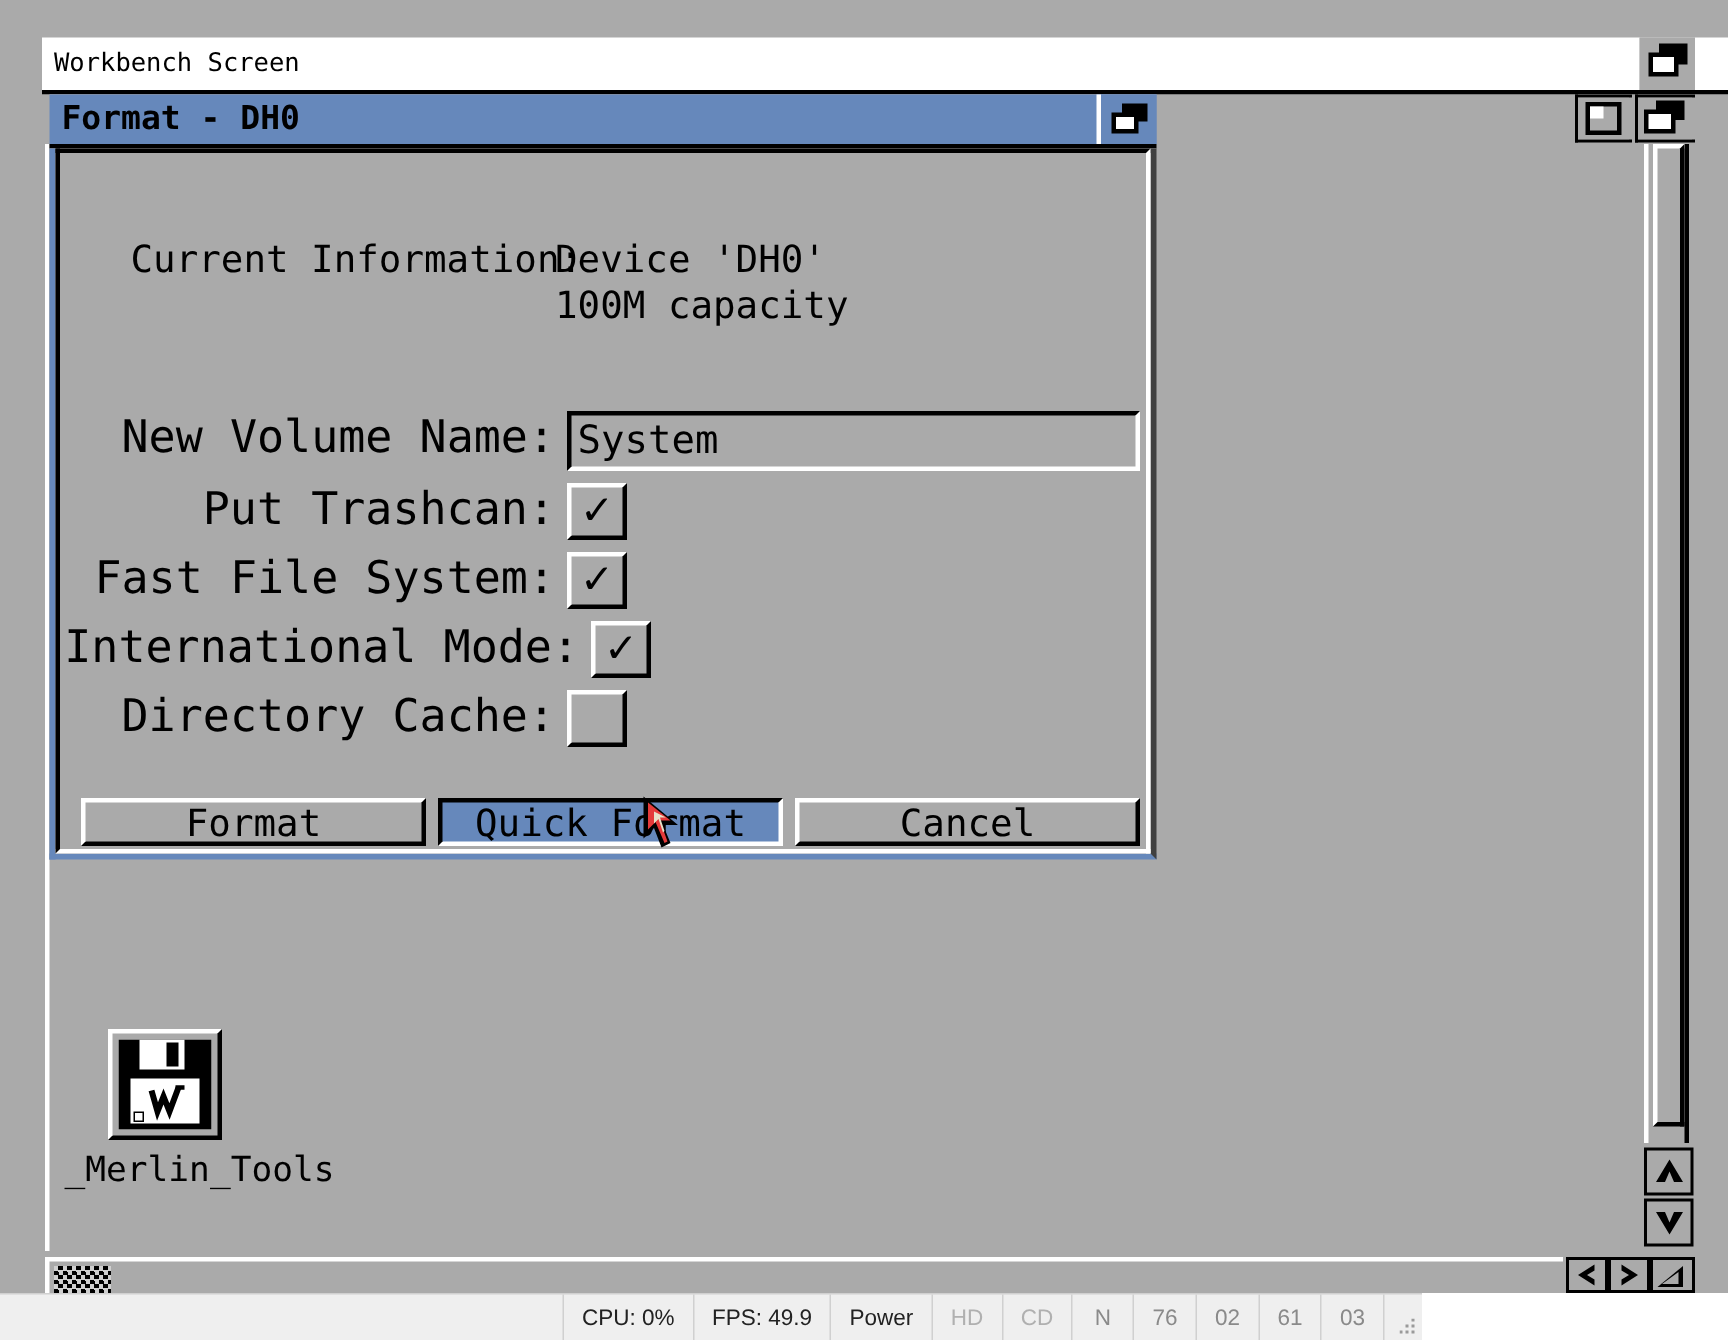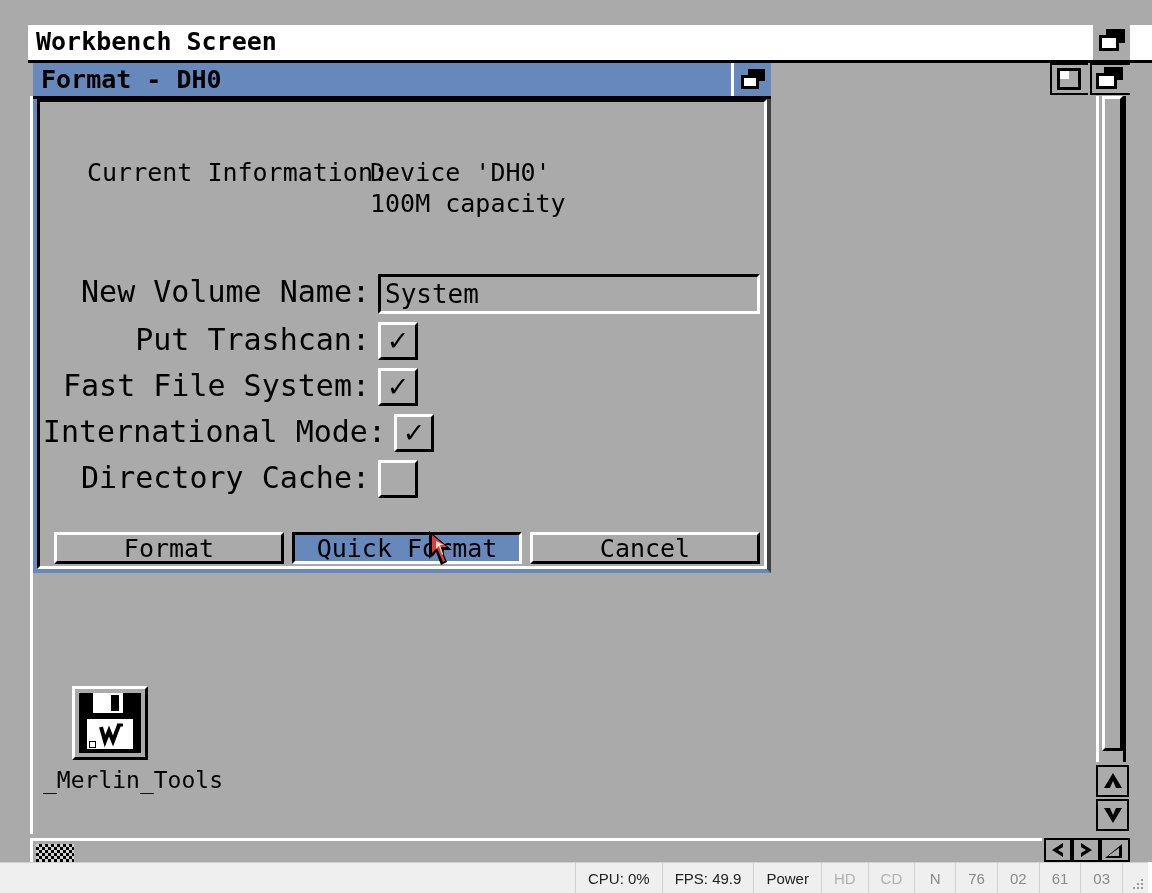--- a/index.html
+++ b/index.html
@@ -37,25 +37,25 @@
     position: absolute;
     left: 28px; top: 25px;
     width: 1124px;
     height: 35px;
     background: #ffffff;
     box-sizing: border-box;
   }
   #screen-title-text {
     position: absolute;
     left: 8px; top: 2px;
-    font-size: 25px;
+    font-size: 17px;
     line-height: 30px;
     color: #000000;
     letter-spacing: 0px;
-    font-weight: bold;
+    font-weight: normal;
     font-family: "DejaVu Sans Mono", monospace;
     white-space: nowrap;
   }
   #screen-title-underline {
     position: absolute;
     left: 28px; top: 60px;
     width: 1124px; height: 3px;
     background: #000000;
   }
   
@@ -231,21 +231,21 @@
   #format-titlebar {
     position: absolute;
     left: 0px; top: 0px;
     width: 738px; height: 33px;
     background: #6688bb;
     box-sizing: border-box;
   }
   #format-title-text {
     position: absolute;
     left: 8px; top: 0px;
-    font-size: 25px;
+    font-size: 22px;
     line-height: 33px;
     font-weight: bold;
     color: #000000;
     font-family: "DejaVu Sans Mono", monospace;
     white-space: nowrap;
   }
   #format-depth-gadget {
     position: absolute;
     right: 0px; top: 0px;
     width: 40px; height: 33px;
@@ -416,21 +416,21 @@
     position: absolute;
     left: 425px; top: 529px;
     width: 40px; height: 46px;
     pointer-events: none;
   }
 
   
   #status-bar {
     position: absolute;
     left: 0px; top: 862px;
-    width: 1148px;
+    width: 948px;
     height: 31px;
     background: #efefef;
     border-top: 1px solid #d0d0d0;
     display: flex;
     align-items: stretch;
     font-family: "Liberation Sans", sans-serif;
     font-size: 15px;
     color: #222222;
   }
   #status-spacer {

